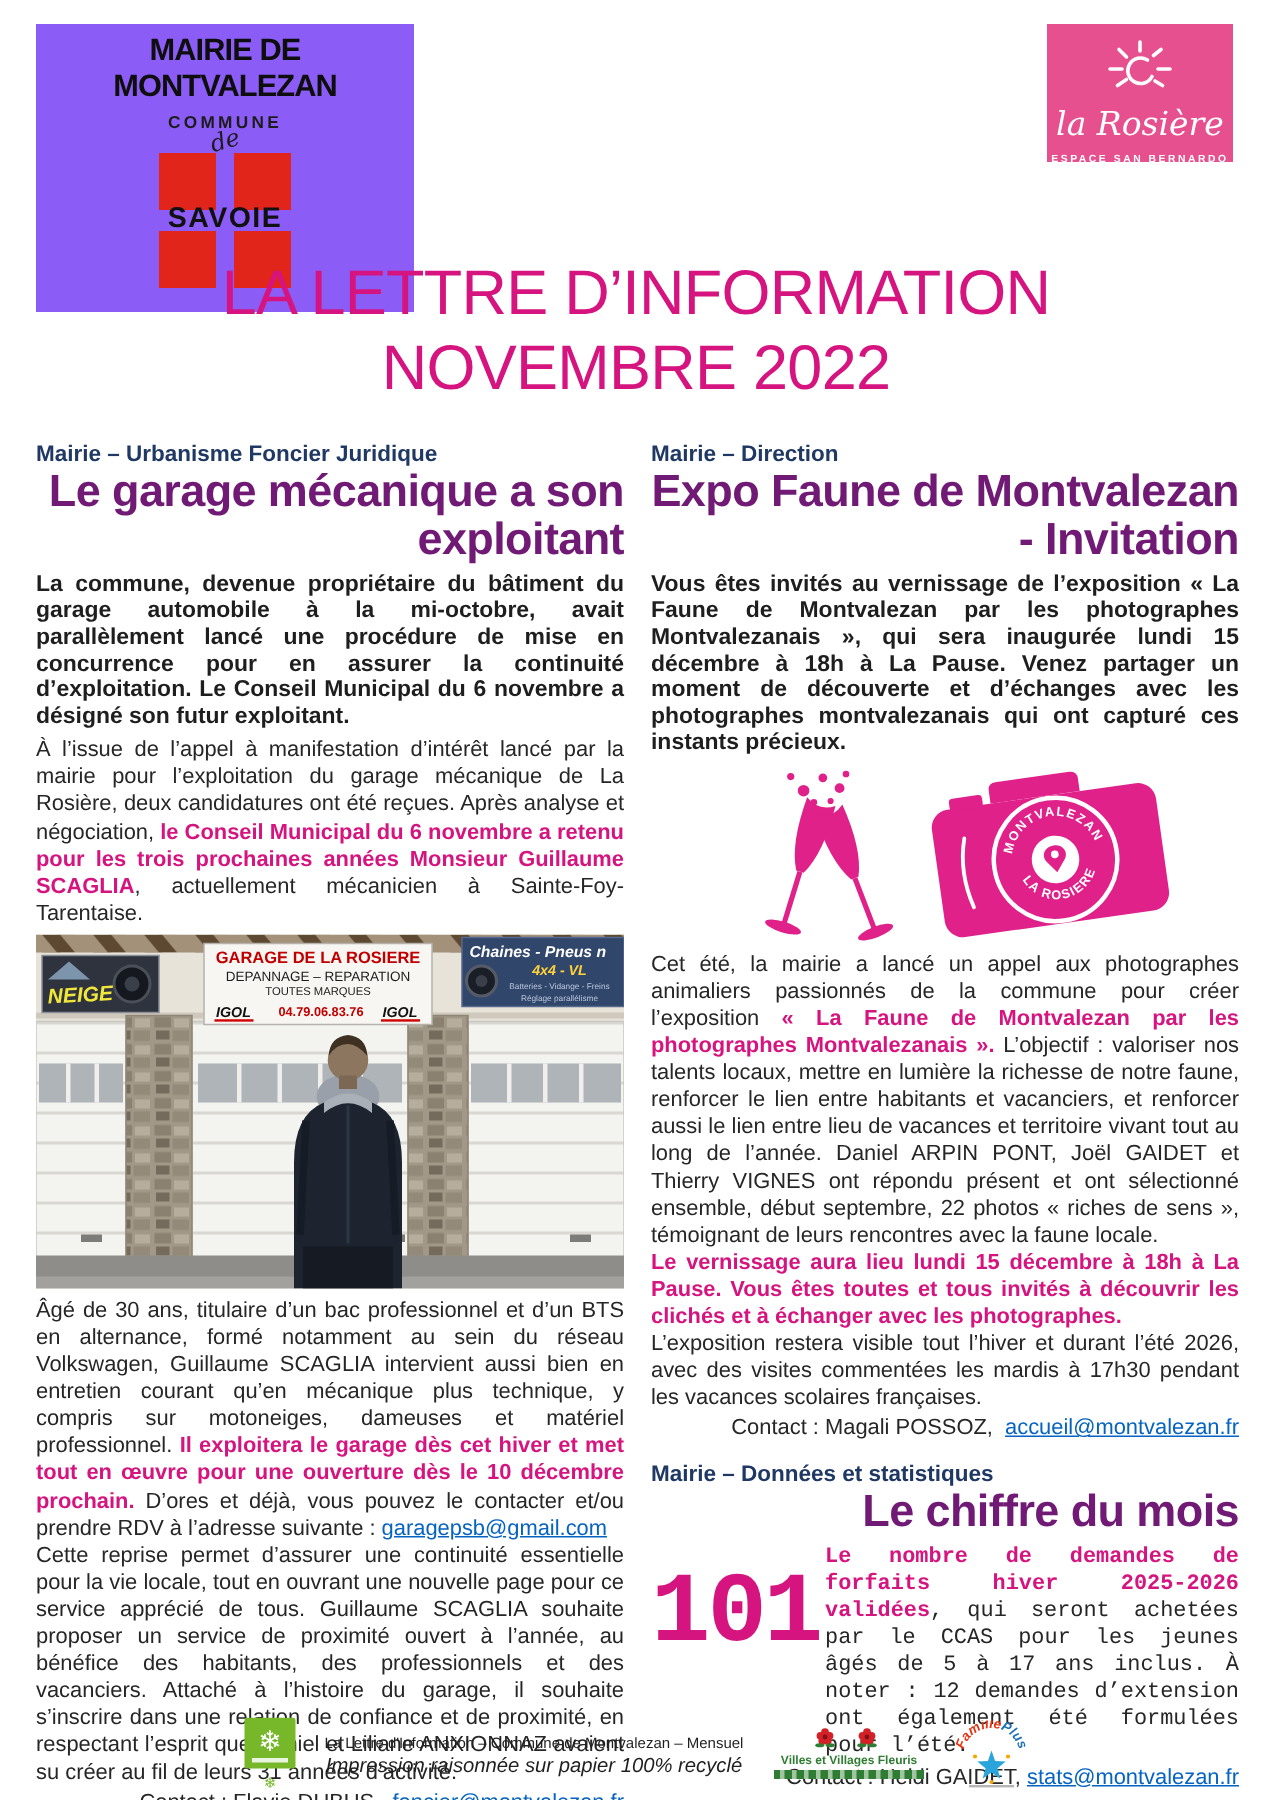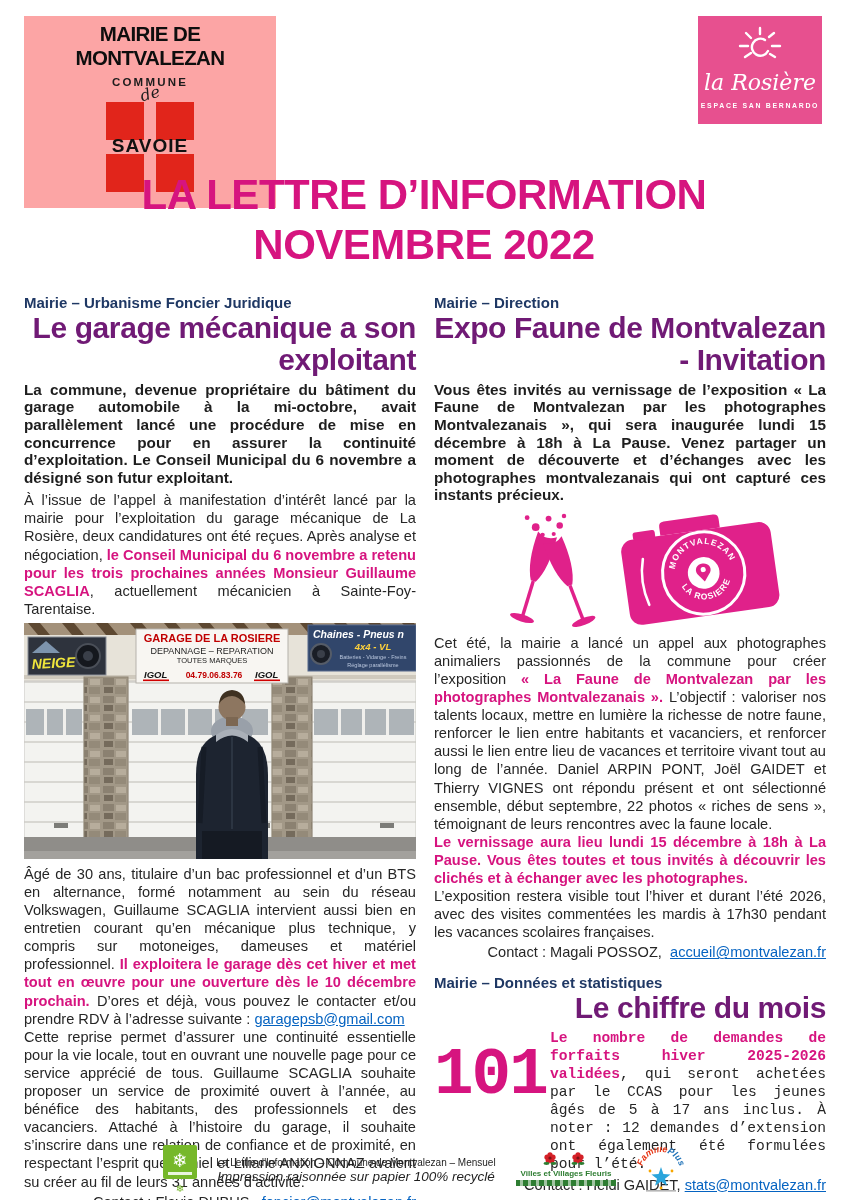--- a/index.html
+++ b/index.html
@@ -2,35 +2,35 @@
 <html lang="fr"><head>
 <meta charset="utf-8">
 <style>
   * { box-sizing: border-box; margin: 0; padding: 0; }
   html,body { background:#ffffff; }
   body { font-family:"Liberation Sans","DejaVu Sans",sans-serif; }
   .page { position:relative; width:848px; height:1200px; margin:0 auto; background:#fff; overflow:hidden; }
 
   
   .header { position:absolute; top:16px; left:24px; right:26px; display:flex; justify-content:space-between; align-items:flex-start; }
-  .mairie-logo { width:252px; background:#fca5a5; text-align:center; padding:6px 4px 14px; }
+  .mairie-logo { width:252px; background:#8b5cf6; text-align:center; padding:6px 4px 14px; }
   .mairie-title { font-size:20.5px; font-weight:bold; color:#0e0e0e; letter-spacing:-0.6px; }
   .crest { position:relative; width:124px; height:118px; margin:6px auto 0; }
   .commune { position:absolute; top:0; width:100%; font-size:11.5px; font-weight:bold; letter-spacing:2.2px; color:#1c1c1c; }
   .de-script { position:absolute; top:8px; left:50%; transform:translateX(-50%) rotate(-16deg); font-family:"DejaVu Serif",serif; font-style:italic; font-size:16px; color:#1c1c1c; }
   .sq { position:absolute; width:38px; height:38px; background:#e1251b; }
   .sq-tl { left:18px; top:26px; } .sq-tr { left:68px; top:26px; }
   .sq-bl { left:18px; top:78px; } .sq-br { left:68px; top:78px; }
   .savoie { position:absolute; top:59px; width:100%; font-size:19px; font-weight:600; letter-spacing:1px; color:#111; }
-  .rosiere-logo { width:124px; height:108px; background:#e7508f; color:#fff; text-align:center; padding-top:10px; }
+  .rosiere-logo { width:124px; height:92px; background:#e7508f; color:#fff; text-align:center; padding-top:10px; }
   .rosiere-name { font-family:"DejaVu Serif",serif; font-style:italic; font-size:22px; margin-top:0; }
   .rosiere-sub { font-size:6.9px; font-weight:bold; letter-spacing:1.7px; margin-top:7px; }
 
   
-  .main-title { position:absolute; top:170px; left:0; right:0; text-align:center; color:#d6147f; font-weight:bold; font-size:42px; line-height:1.18; letter-spacing:-0.5px; }
+  .main-title { position:absolute; top:170px; left:0; right:0; text-align:center; color:#d6147f; font-weight:normal; font-size:42px; line-height:1.18; letter-spacing:-0.5px; }
 
   
   .columns { position:absolute; top:294px; left:24px; display:flex; gap:18px; }
   .col { width:392px; }
   .section-label { color:#1f3864; font-weight:bold; font-size:15px; margin-bottom:1px; }
   .article-title { font-size:30px; font-weight:bold; color:#701a75; letter-spacing:-0.4px; line-height:1.08; margin:1px 0 4px;text-align:right; }
   .lead { font-weight:bold; font-size:15.3px; line-height:1.15; text-align:justify; color:#1e1e1e; margin-bottom:5px; }
   .body-p { font-size:14.6px; line-height:1.24; text-align:justify; color:#262626; }
   .seg-n { }
   .seg-pink { color:#d6147f; font-weight:bold; }

